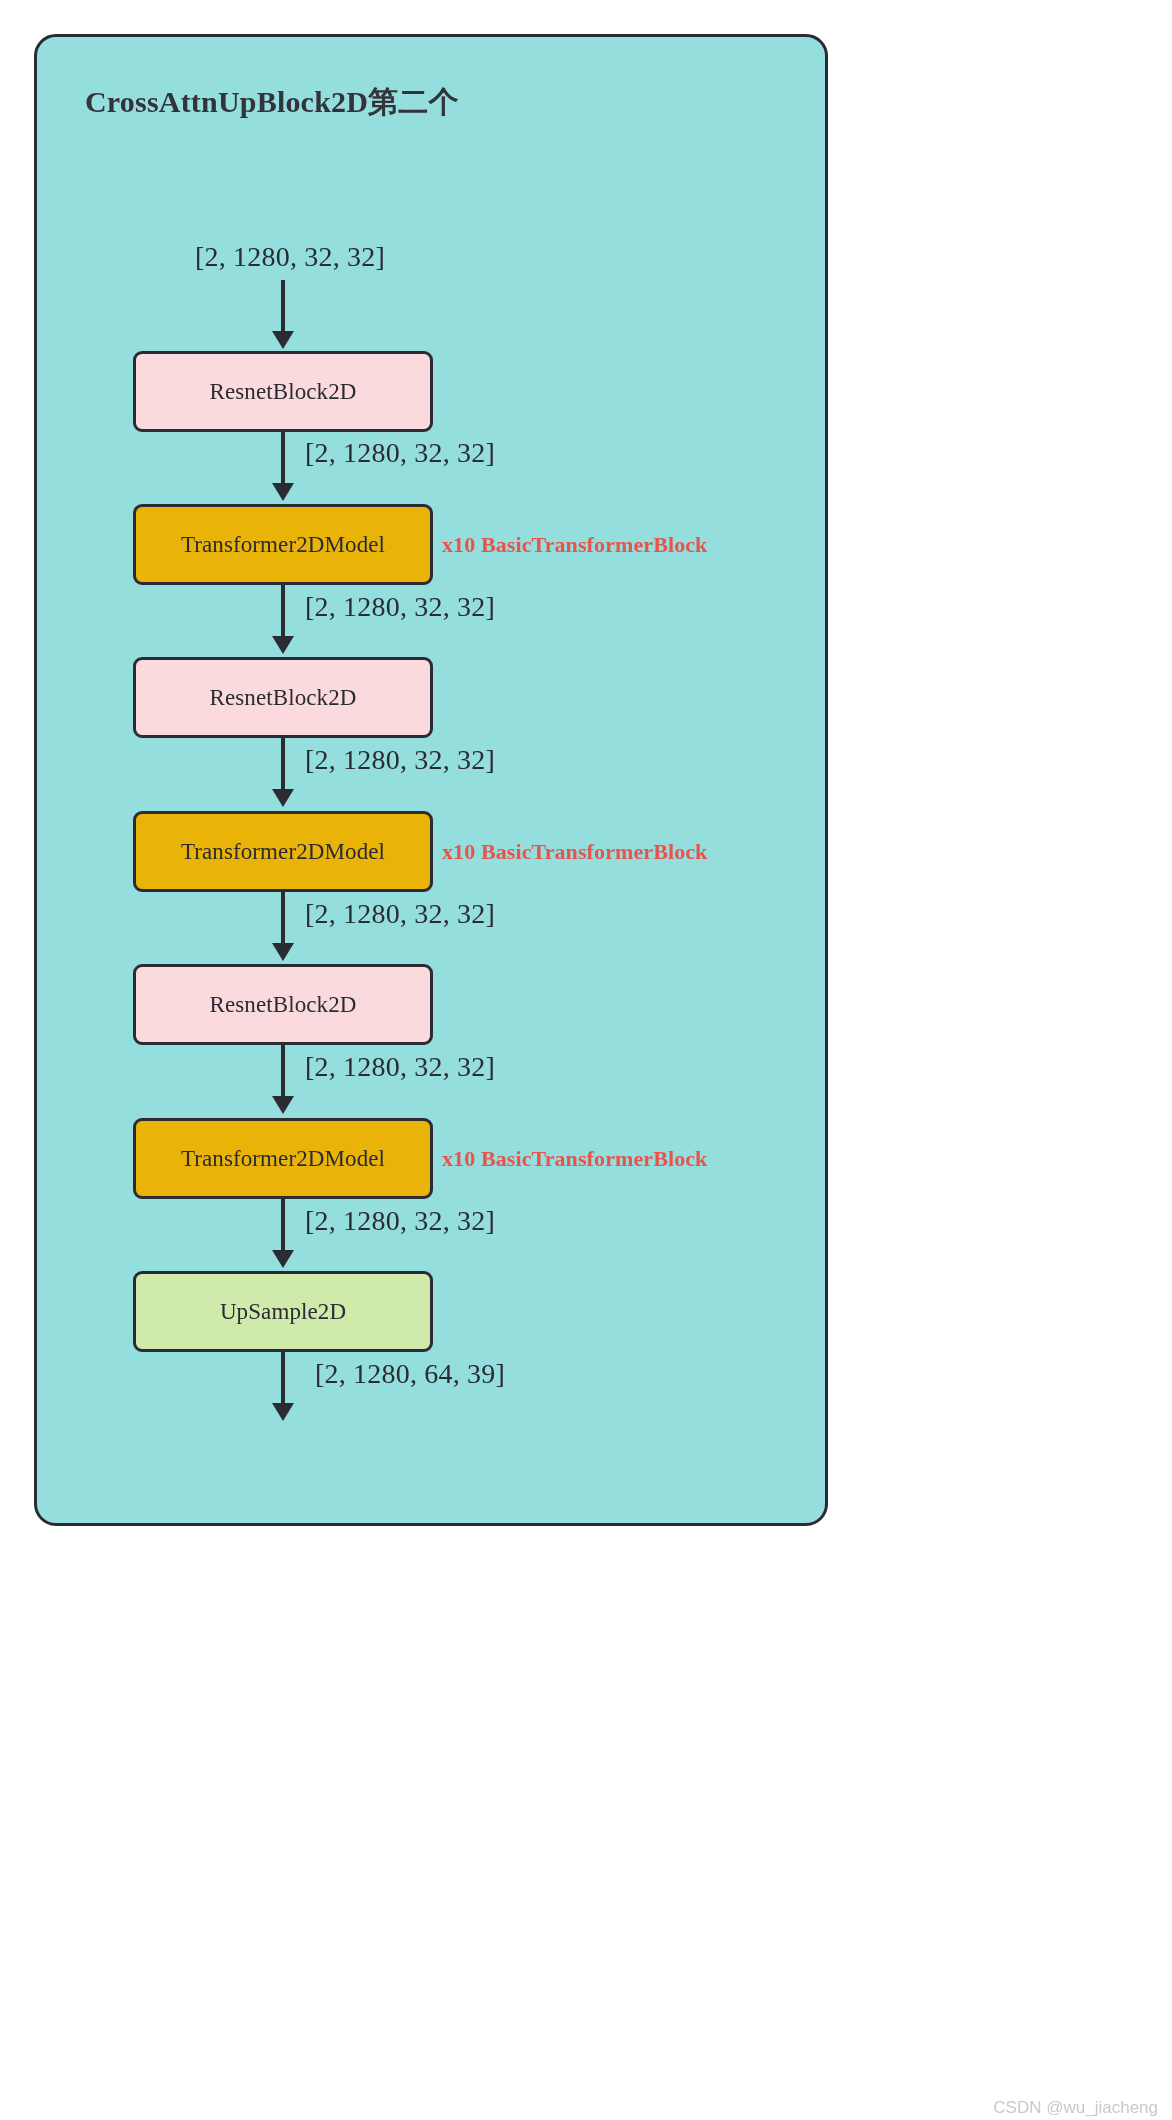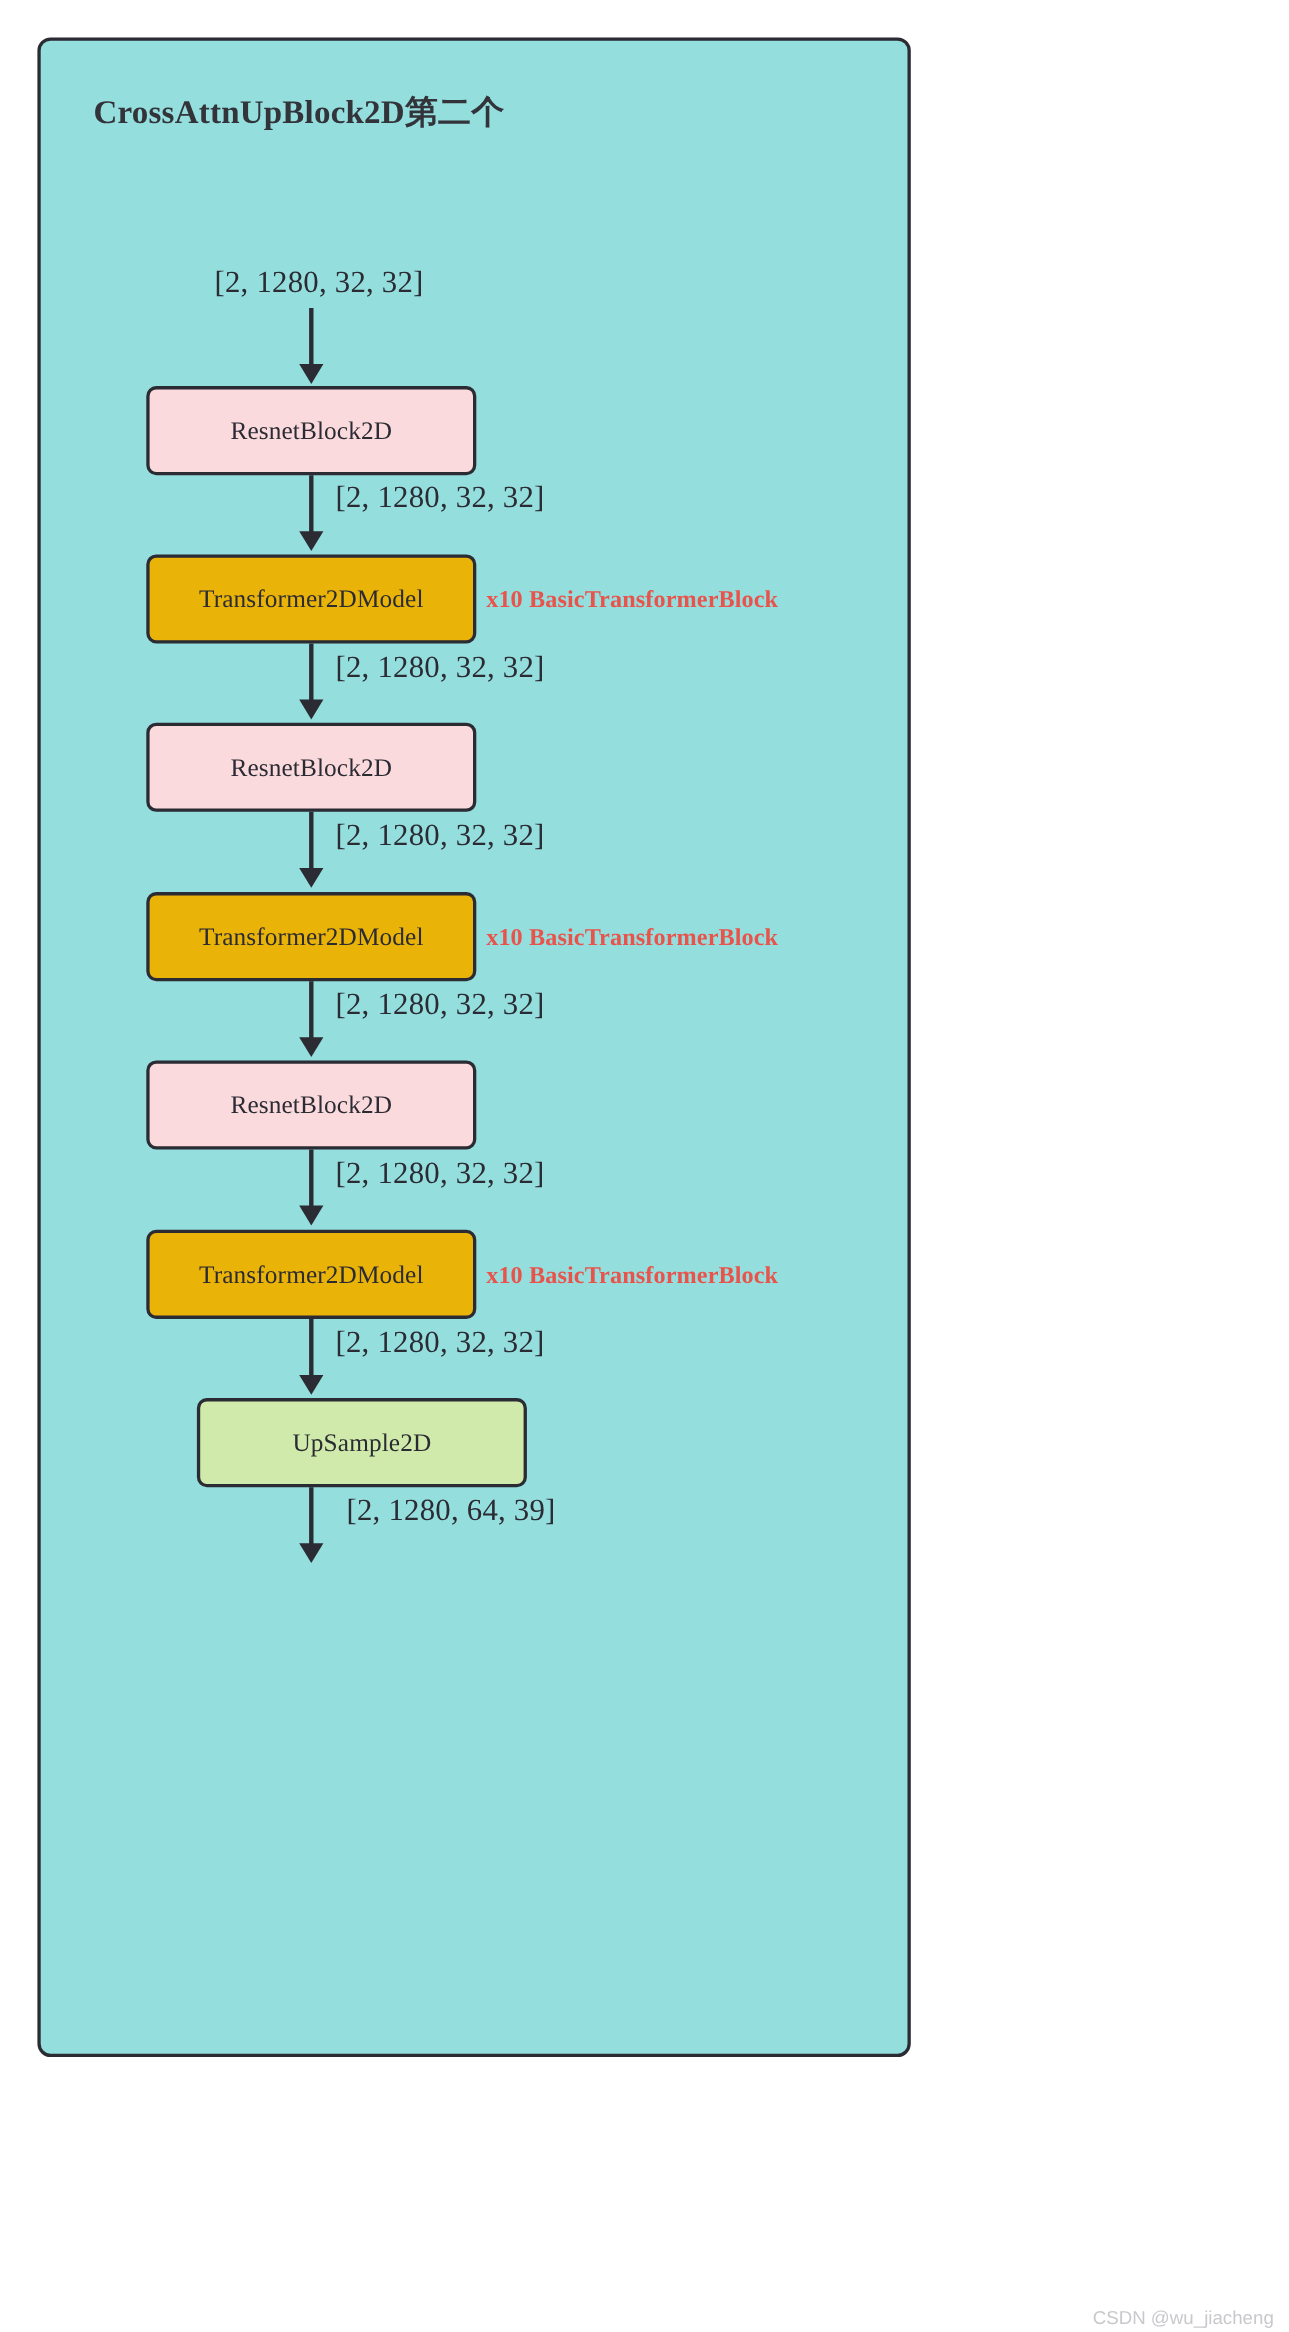--- a/index.html
+++ b/index.html
@@ -14,24 +14,24 @@
     font-family: "Liberation Serif", "DejaVu Serif", serif;
     overflow: hidden;
   }
 
   
   #diagram-frame {
     position: absolute;
     left: 34px;
     top: 34px;
     width: 794px;
-    height: 1836px;
+    height: 1492px;
     background: #95dede;
     border: 3px solid #2b2b33;
-    border-radius: 12px;
+    border-radius: 22px;
     box-sizing: border-box;
   }
 
   
   #diagram-title {
     position: absolute;
     left: 48px;
     top: 45px;
     font-size: 30px;
     font-weight: bold;
@@ -59,21 +59,21 @@
     box-sizing: border-box;
     display: flex;
     align-items: center;
     justify-content: center;
     font-size: 23px;
     color: #2b2b33;
     letter-spacing: 0.1px;
   }
   .node-resnet   { background: #fadadd; text-align: right; }
   .node-transformer { background: #eab308; }
-  .node-upsample { background: #cfeaaa; margin-left: 46px; }
+  .node-upsample { background: #cfeaaa; }
 
   
   .arrow {
     position: absolute;
     left: 244px;
     width: 4px;
     background: #2b2b33;
   }
   .arrow::after {
     content: "";

